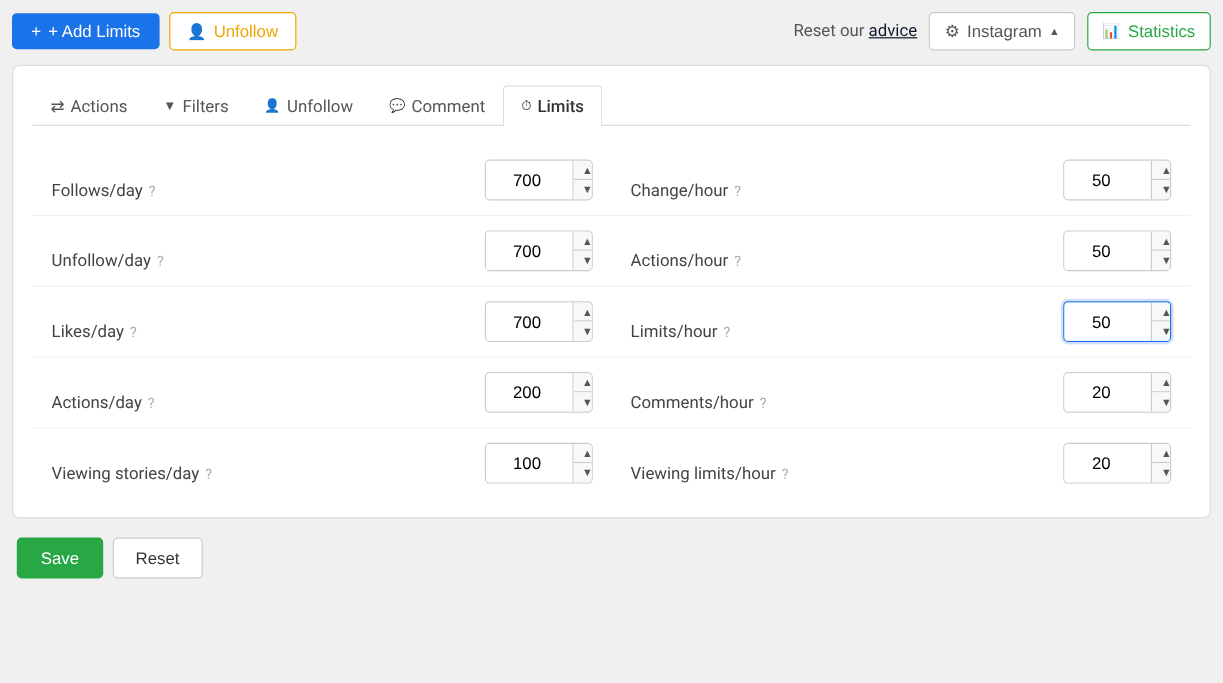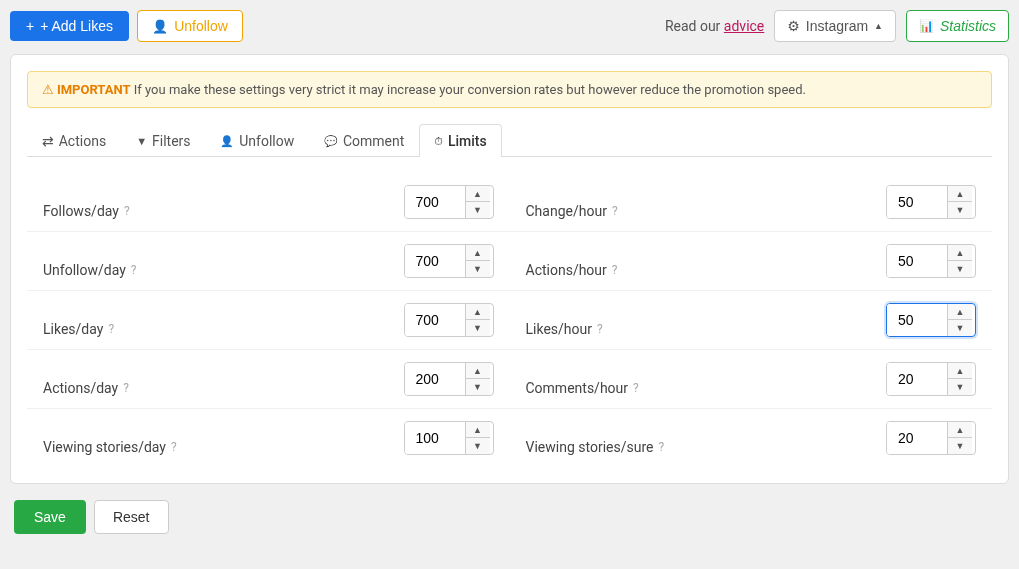--- a/index.html
+++ b/index.html
@@ -10,21 +10,21 @@
     
     .top-bar { display: flex; align-items: center; justify-content: space-between; margin-bottom: 12px; }
     .top-bar-left { display: flex; gap: 8px; align-items: center; }
     .top-bar-right { display: flex; align-items: center; gap: 10px; }
 
     .btn-add-target { background: #1a73e8; color: white; border: none; padding: 7px 16px; border-radius: 4px; cursor: pointer; font-size: 14px; font-weight: 500; display: flex; align-items: center; gap: 6px; }
 
     .btn-unfollow-top { background: white; color: #f0a500; border: 1px solid #f0a500; padding: 7px 14px; border-radius: 4px; cursor: pointer; font-size: 14px; display: flex; align-items: center; gap: 6px; }
 
     .advice-text { color: #555; font-size: 14px; }
-    .advice-text a { color: #be185d; text-decoration: underline; cursor: pointer; margin-top: 24px; }
+    .advice-text a { color: #0f172a; text-decoration: underline; cursor: pointer; margin-top: 24px; }
 
     .btn-settings { background: white; color: #555; border: 1px solid #ccc; padding: 7px 12px; border-radius: 4px; cursor: pointer; font-size: 14px; display: flex; align-items: center; gap: 6px; }
     .btn-statistics { background: white; color: #28a745; border: 1px solid #28a745; padding: 7px 12px; border-radius: 4px; cursor: pointer; font-size: 14px; display: flex; align-items: center; gap: 6px; }
 
     
     .main-card { background: white; border: 1px solid #ddd; border-radius: 6px; padding: 16px; }
 
     
     .important-banner { background: #fff8e1; border: 1px solid #f5d87a; border-radius: 4px; padding: 10px 14px; margin-bottom: 16px; font-size: 13px; color: #555; }
     .important-banner strong { color: #e67e00; font-weight: 700; }
@@ -37,70 +37,65 @@
     
     .warning-box { background: #fff8e1; border: 1px solid #f5d87a; border-radius: 4px; padding: 10px 14px; margin-bottom: 20px; text-align: center; font-size: 13px; color: #888; }
     .limit-row { display: flex; align-items: flex-end; justify-content: space-between; padding: 12px 16px; border-bottom: 1px solid #f0f0f0; }
     .limit-row:last-child { border-bottom: none; gap: 48px; }
     .limit-label { color: #444; font-size: 14px; display: flex; align-items: center; gap: 5px; }
     .limit-label .help-icon { color: #aaa; font-size: 12px; cursor: help; }
 
     
     .spinner-wrap { display: flex; align-items: stretch; border: 1px solid #ccc; border-radius: 4px; overflow: hidden; width: 90px; }
     .spinner-wrap.active { border-color: #1a73e8; box-shadow: 0 0 0 2px rgba(26,115,232,0.2); }
-    .spinner-input { border: none; outline: none; width: 60px; padding: 5px 11px; font-size: 14px; text-align: left; }
+    .spinner-input { border: none; outline: none; width: 72px; padding: 5px 23px; font-size: 14px; text-align: left; }
     .spinner-btns { display: flex; flex-direction: column; border-left: 1px solid #ccc; }
     .spinner-btn { background: #f8f8f8; border: none; cursor: pointer; height: 16px; width: 24px; font-size: 9px; color: #555; display: flex; align-items: center; justify-content: center; padding: 0; }
     .spinner-btn:first-child { border-bottom: 1px solid #ccc; }
 
     
     .footer-actions { display: flex; gap: 8px; margin-top: 16px; padding: 0 4px; }
     .btn-save { background: #28a745; color: white; border: none; padding: 8px 20px; border-radius: 4px; cursor: pointer; font-size: 14px; font-weight: 500; }
     .btn-reset { background: white; color: #333; border: 1px solid #ccc; padding: 8px 18px; border-radius: 4px; cursor: pointer; font-size: 14px; }
   </style>
 </head>
 <body>
 
 <div class="page-wrapper">
 
   <div class="top-bar">
     <div class="top-bar-left">
       <button class="btn-add-target">
         <span>+</span>
-        <span>+ Add Likes</span>
+        <span>+ Add Limits</span>
       </button>
       <button class="btn-unfollow-top">
         <span style="font-size:13px;">👤</span>
         <span>Unfollow</span>
       </button>
     </div>
     <div class="top-bar-right">
       <span class="advice-text">
-        <span>Read our</span>
+        <span>Reset our</span>
         <a>advice</a>
       </span>
       <button class="btn-settings">
         <span>⚙</span>
         <span>Instagram</span>
         <span style="font-size:9px;">▲</span>
       </button>
       <button class="btn-statistics">
         <span style="font-size:12px; color:#28a745;">📊</span>
-        <span style="color:#28a745;font-style:italic;">Statistics</span>
+        <span style="color:#28a745;">Statistics</span>
       </button>
     </div>
   </div>
 
   <div class="main-card">
 
-    <div class="important-banner">
-      <span style="color:#e67e00;">⚠</span>
-      <strong>IMPORTANT</strong>
-      <span> If you make these settings very strict it may increase your conversion rates but however reduce the promotion speed.</span>
-    </div>
 
     <div class="tabs">
       <div class="tab">
         <span>⇄</span>
         <span>Actions</span>
       </div>
       <div class="tab">
         <span style="font-size:11px;">▼</span>
         <span>Filters</span>
       </div>
@@ -219,21 +214,21 @@
             <input class="spinner-input" type="text" value="50" style="">
             <div class="spinner-btns">
               <button class="spinner-btn">▲</button>
               <button class="spinner-btn">▼</button>
             </div>
           </div>
         </div>
 
         <div class="limit-row">
           <span class="limit-label">
-            <span>Likes/hour</span>
+            <span>Limits/hour</span>
             <span class="help-icon" title="Help">?</span>
           </span>
           <div class="spinner-wrap active">
             <input class="spinner-input" type="text" value="50" style="">
             <div class="spinner-btns">
               <button class="spinner-btn">▲</button>
               <button class="spinner-btn">▼</button>
             </div>
           </div>
         </div>
@@ -247,21 +242,21 @@
             <input class="spinner-input" type="text" value="20" style="">
             <div class="spinner-btns">
               <button class="spinner-btn">▲</button>
               <button class="spinner-btn">▼</button>
             </div>
           </div>
         </div>
 
         <div class="limit-row">
           <span class="limit-label">
-            <span>Viewing stories/sure</span>
+            <span>Viewing limits/hour</span>
             <span class="help-icon" title="Help">?</span>
           </span>
           <div class="spinner-wrap">
             <input class="spinner-input" type="text" value="20" style="">
             <div class="spinner-btns">
               <button class="spinner-btn">▲</button>
               <button class="spinner-btn">▼</button>
             </div>
           </div>
         </div>

